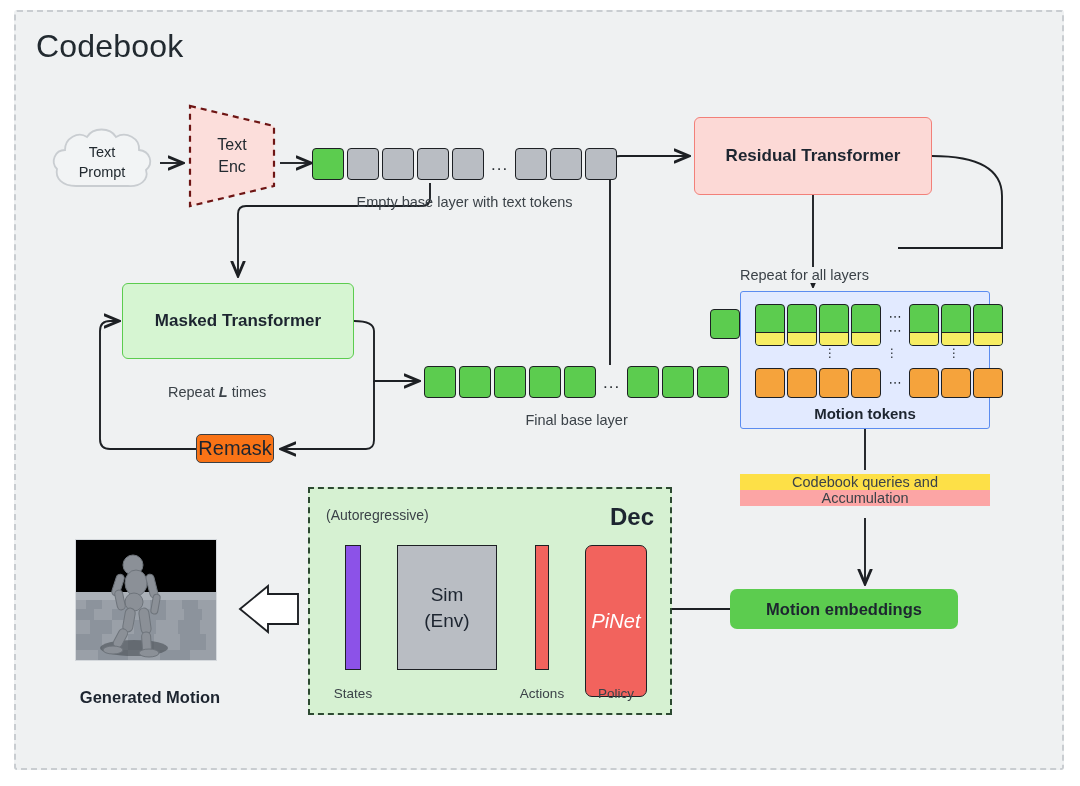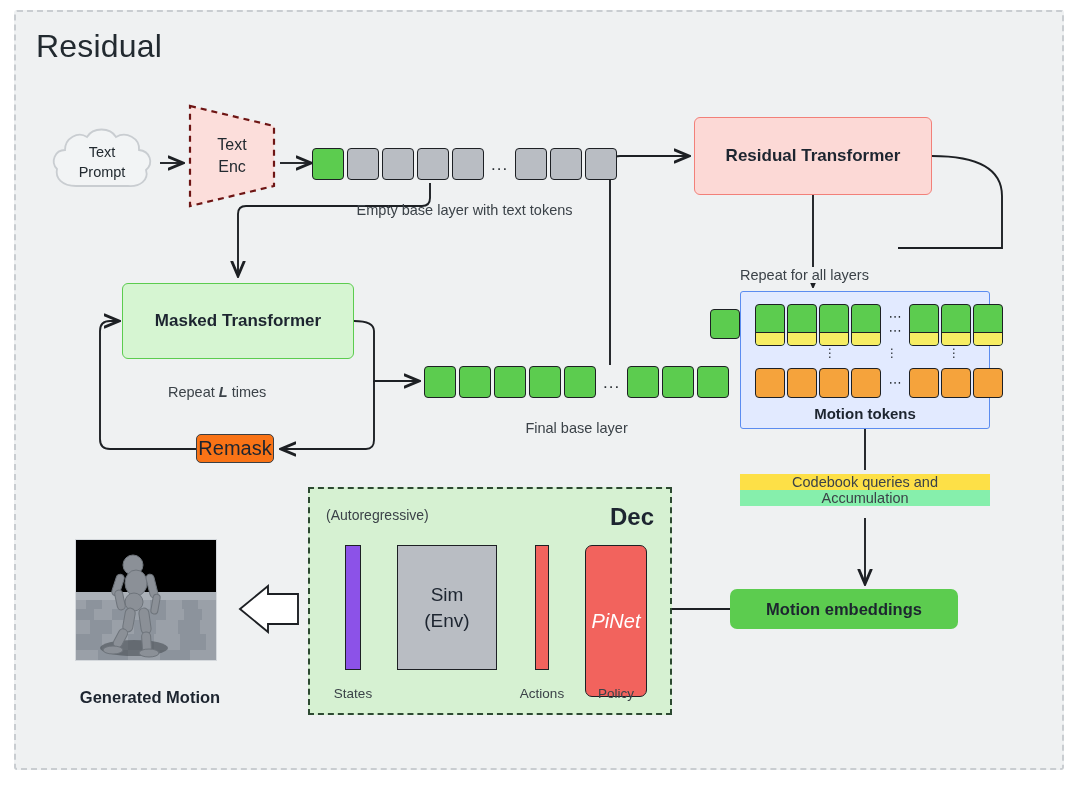--- a/index.html
+++ b/index.html
@@ -17,21 +17,21 @@
   
   .tenc{left:186px;top:104px;width:92px;height:104px;}
   .tenc .lbl{position:absolute;left:0;top:0;width:92px;height:104px;display:flex;flex-direction:column;
       align-items:center;justify-content:center;font-size:16px;color:#222a30;line-height:1.4;}
   
   .trow{display:flex;align-items:center;gap:3px;}
   .tok{width:30px;height:30px;border:1.6px solid #1d2024;border-radius:4px;}
   .tok.g{background:#5ccc4f;}
   .tok.y{background:#b9bdc3;}
   .dots{font-size:17px;color:#2a2f34;letter-spacing:1px;padding:0 4px;line-height:1;}
-  .cap{font-size:14.5px;color:#3b4248;text-align:center;margin-top:22px;white-space:nowrap;}
+  .cap{font-size:14.5px;color:#3b4248;text-align:center;margin-top:14px;white-space:nowrap;}
   
   .box{display:flex;align-items:center;justify-content:center;font-weight:bold;color:#1d2530;}
   .mt{left:122px;top:283px;width:232px;height:76px;background:#d6f5d2;border:1.6px solid #5ccc4f;border-radius:6px;font-size:17px;}
   .rt{left:694px;top:117px;width:238px;height:78px;background:#fcd9d6;border:1.6px solid #f28079;border-radius:6px;font-size:17px;}
   .me{left:730px;top:589px;width:228px;height:40px;background:#5ccc4f;border-radius:7px;font-size:16.5px;}
   .remask{left:196px;top:434px;width:78px;height:29px;background:#f97316;border:1.6px solid #3a3f45;border-radius:5px;font-size:20px;font-weight:normal;color:#1d2530;}
   .note{font-size:14.5px;color:#3b4248;white-space:nowrap;}
   
   .mtk{left:740px;top:291px;width:250px;height:138px;background:#e2eaff;border:1.6px solid #5b8cf0;border-radius:3px;}
   .mtk .mlab{position:absolute;left:0;bottom:6px;width:100%;text-align:center;font-weight:bold;font-size:15px;color:#1d2530;}
@@ -210,21 +210,21 @@
       <div class="ocell"></div>
       <div class="ocell"></div>
       <div class="ocell"></div>
     </div>
 
     <div class="mlab">Motion tokens</div>
   </div>
 
   <div class="abs" style="left:740px;top:474px;width:250px;text-align:center;">
     <div class="note" style="background:#fde047;">Codebook queries and</div>
-    <div class="note" style="background:#86efac;">Accumulation</div>
+    <div class="note" style="background:#fca5a5;">Accumulation</div>
   </div>
 
   <div class="abs box me">
     <span>Motion embeddings</span>
   </div>
 
   <div class="abs dec">
     <div class="autor">(Autoregressive)</div>
     <div class="declbl">Dec</div>
   </div>
@@ -278,14 +278,14 @@
         <rect x="40" y="88" width="9" height="20" rx="4.5" transform="rotate(28 44 98)"></rect>
         <rect x="64" y="68" width="10" height="26" rx="5" transform="rotate(-8 69 81)"></rect>
         <rect x="66" y="92" width="9" height="20" rx="4.5" transform="rotate(-4 70 102)"></rect>
         <ellipse cx="37" cy="110" rx="10" ry="4"></ellipse>
         <ellipse cx="73" cy="113" rx="10" ry="4"></ellipse>
       </g>
     </svg>
   </div>
   <div class="abs gmcap">Generated Motion</div>
 
-  <div class="abs title">Residual</div>
+  <div class="abs title">Codebook</div>
 </div>
 
 </body></html>

